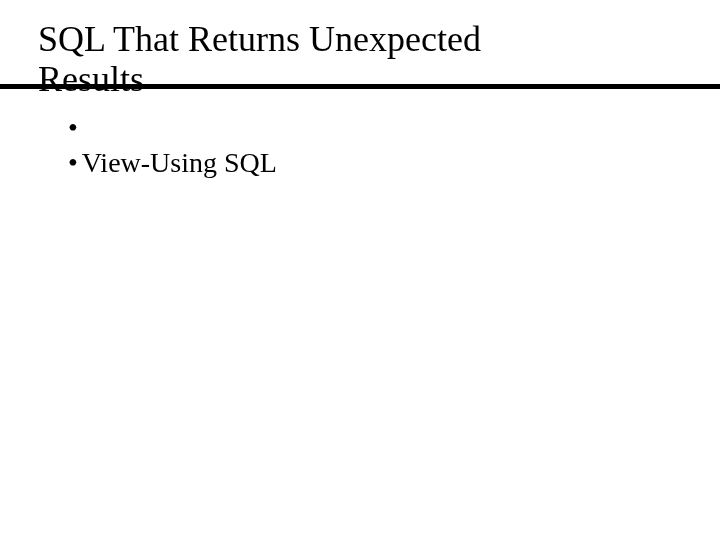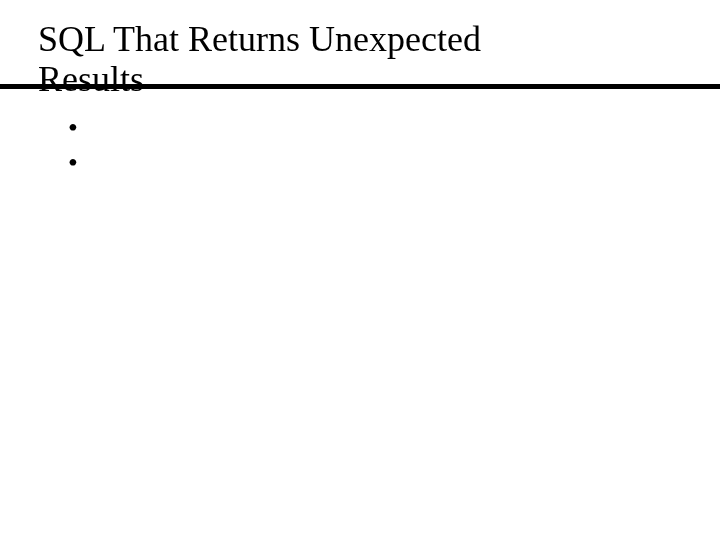--- a/index.html
+++ b/index.html
@@ -57,15 +57,16 @@
   <div class="title">SQL That Returns Unexpected Results</div>
 
   <div class="divider"></div>
 
   <div class="body">
     <div class="bullet">
       <span class="dot">•</span>
     </div>
     <div class="bullet">
       <span class="dot">•</span>
+      <span>View-Using SQL</span>
     </div>
   </div>
 </div>
 
 </body></html>

